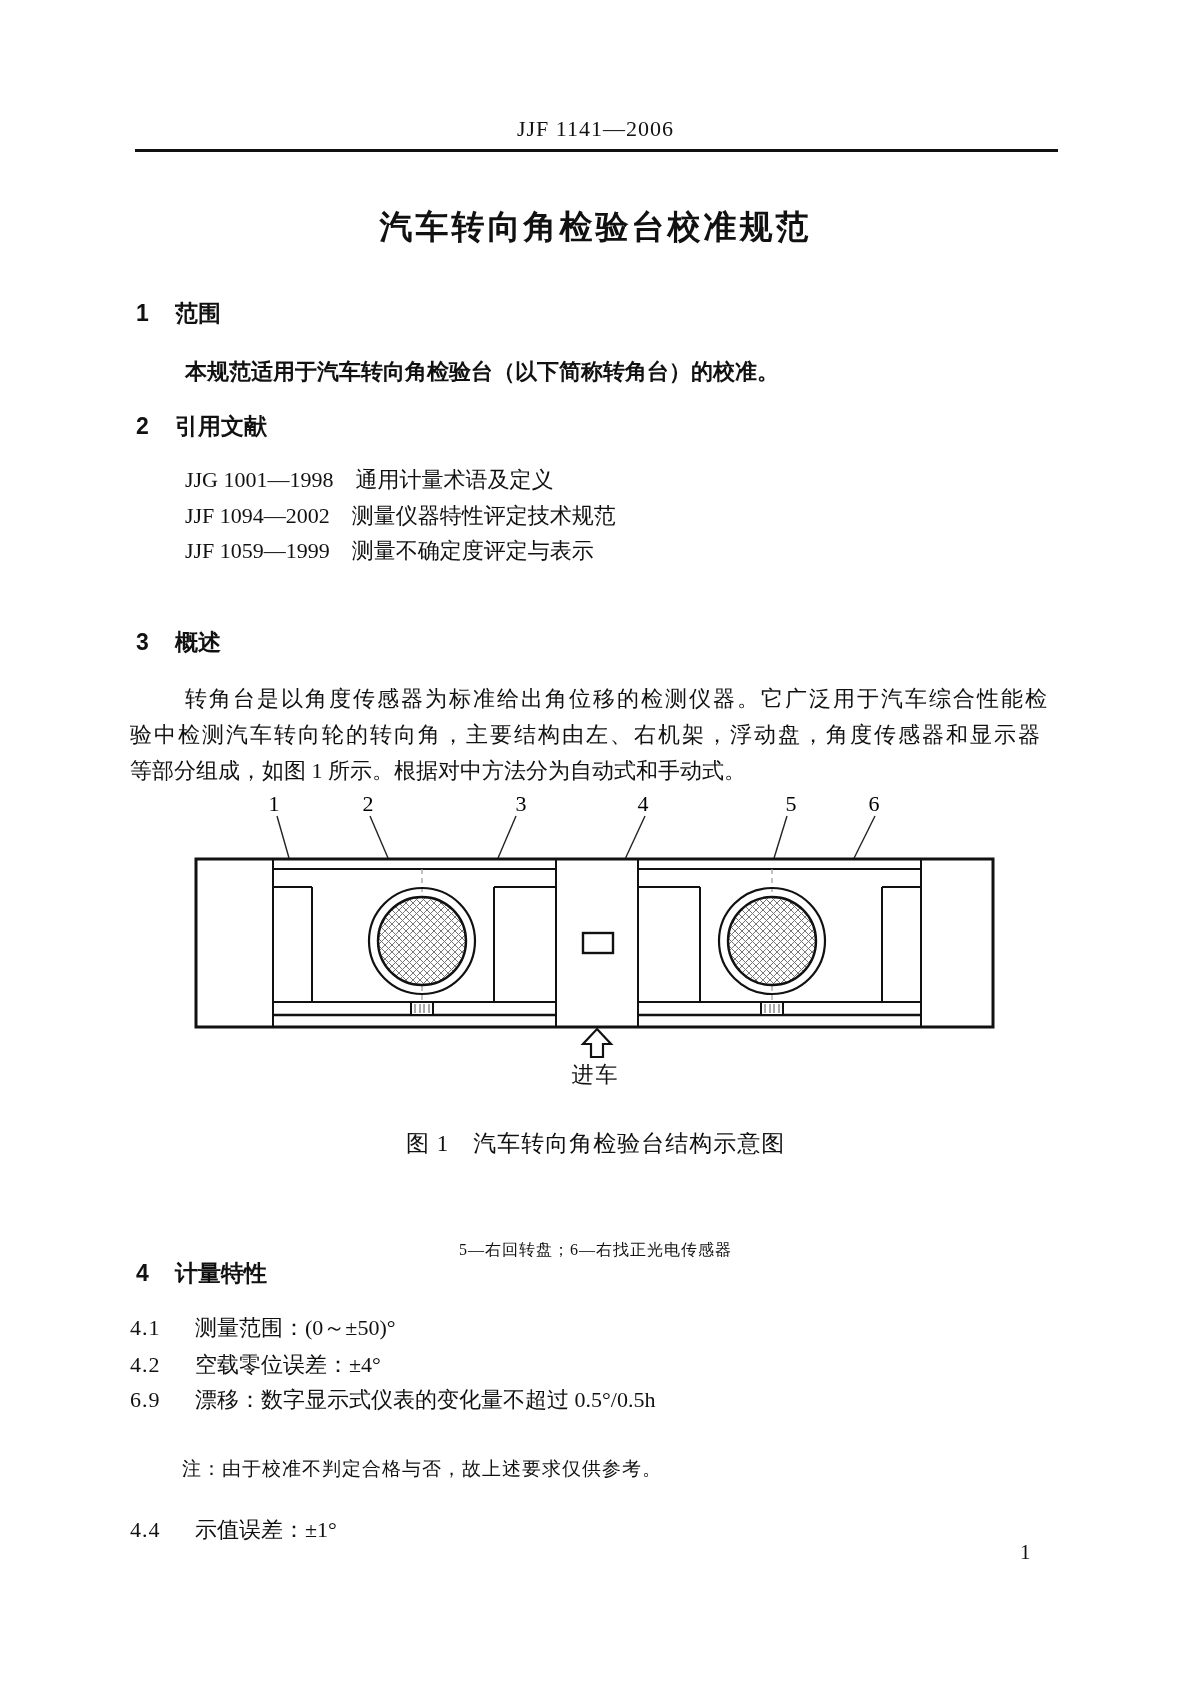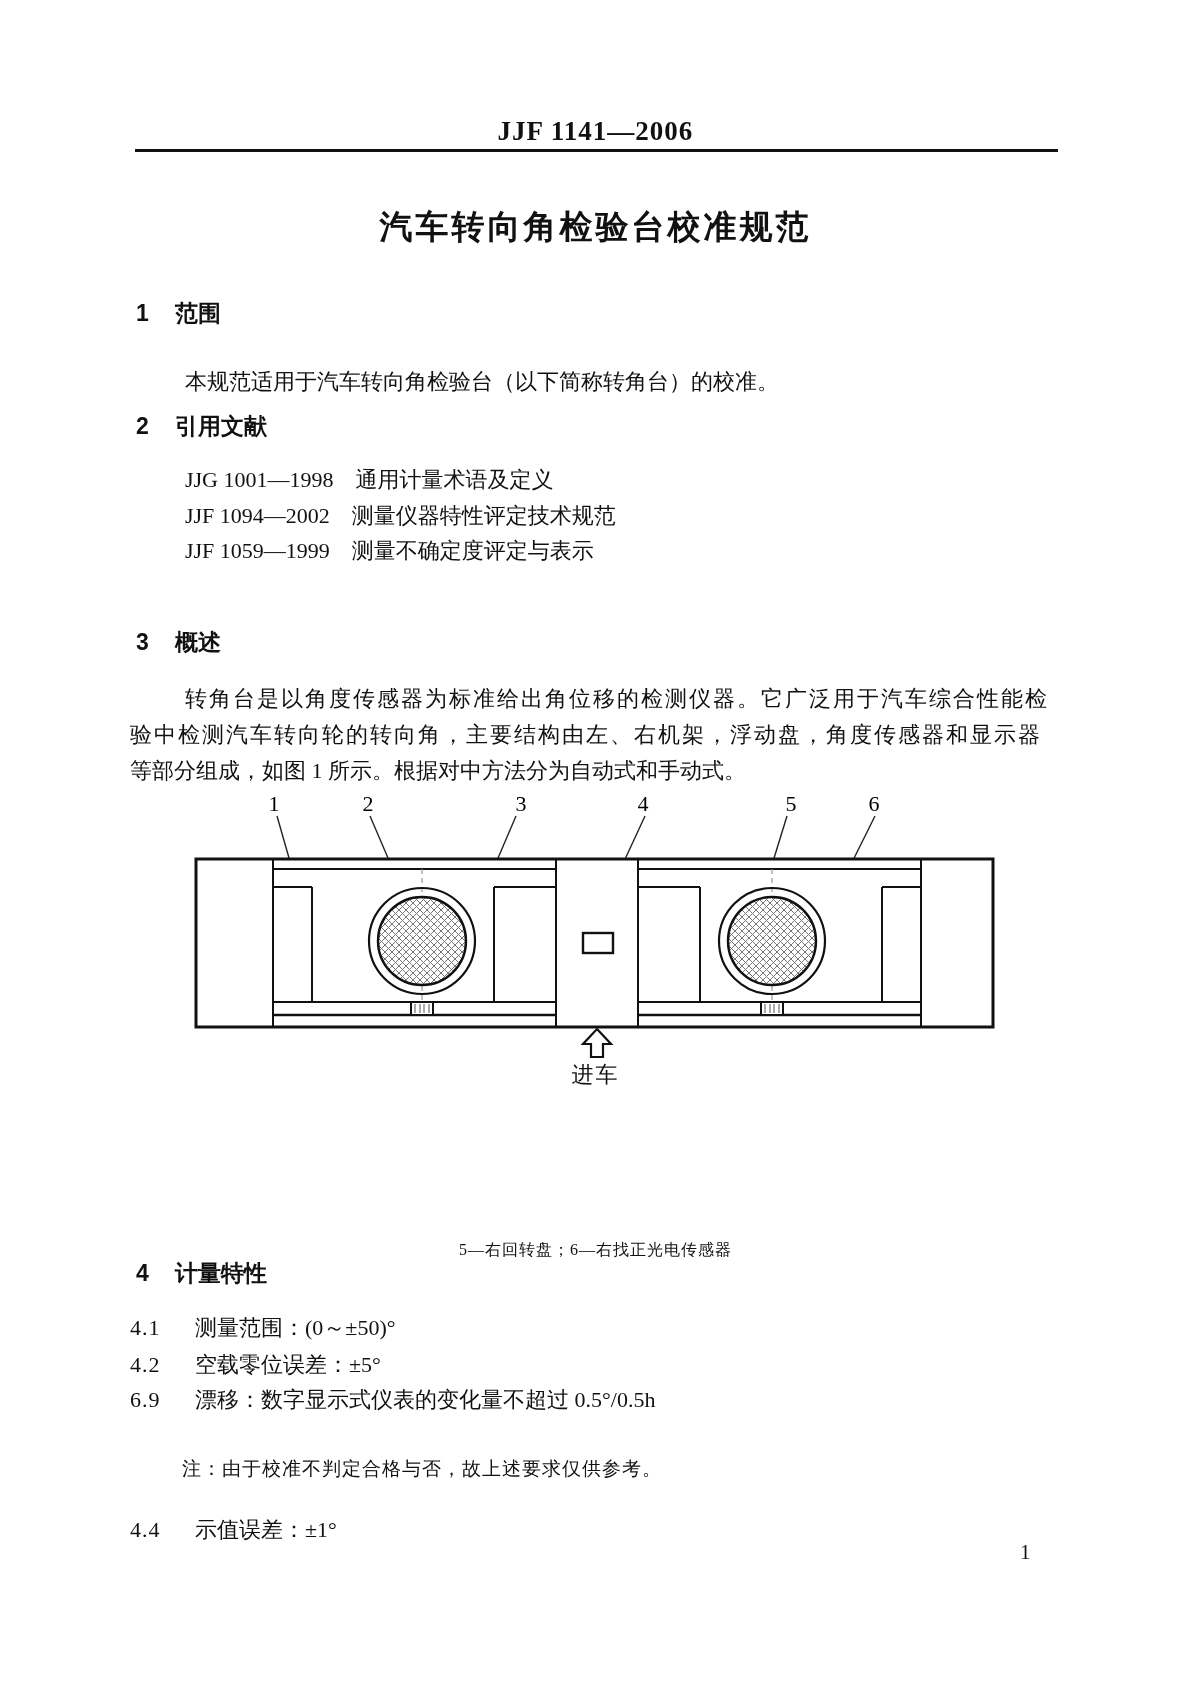--- a/index.html
+++ b/index.html
@@ -8,21 +8,21 @@
     width:1191px;height:1684px;
     margin:0 auto;
     background:#ffffff;
     font-family:"Liberation Serif", serif;
     color:#111;
     overflow:hidden;
   }
   .abs{position:absolute;}
   .centered{left:0;right:0;text-align:center;}
   .doc-header{
-    top:116px;font-size:27px;font-weight:bold;
+    top:116px;font-size:22px;font-weight:normal;
     font-family:"Liberation Serif", serif;letter-spacing:1px;
   }
   .rule{top:149px;left:135px;width:923px;height:3px;background:#111;}
   .doc-title{
     top:205px;font-size:33px;font-weight:bold;
     font-family:"Liberation Sans", sans-serif;letter-spacing:3px;
   }
   .sec-header{
     font-family:"Liberation Sans", sans-serif;
     font-weight:bold;font-size:23px;left:136px;white-space:nowrap;
@@ -49,21 +49,21 @@
 <div class="page">
 
   <div class="abs centered doc-header">JJF 1141—2006</div>
   <div class="abs rule"></div>
 
   <div class="abs centered doc-title">汽车转向角检验台校准规范</div>
 
   <div class="abs sec-header" style="top:298px;">
     <span class="sec-num">1</span><span>范围</span>
   </div>
-  <div class="abs body-line indented" style="top:367px;">本规范适用于汽车转向角检验台（以下简称转角台）的校准。</div>
+  <div class="abs body-line indented" style="top:357px;font-weight:bold;">本规范适用于汽车转向角检验台（以下简称转角台）的校准。</div>
 
   <div class="abs sec-header" style="top:411px;">
     <span class="sec-num">2</span><span>引用文献</span>
   </div>
   <div class="abs ref-line" style="top:465px;">JJG 1001—1998　通用计量术语及定义</div>
   <div class="abs ref-line" style="top:501px;">JJF 1094—2002　测量仪器特性评定技术规范</div>
   <div class="abs ref-line" style="top:536px;">JJF 1059—1999　测量不确定度评定与表示</div>
 
   <div class="abs sec-header" style="top:627px;">
     <span class="sec-num">3</span><span>概述</span>
@@ -144,30 +144,31 @@
       <rect x="761" y="1002" width="22" height="13" fill="#ffffff" stroke="#111" stroke-width="2"></rect>
       <path d="M765,1004 L765,1013 M770,1004 L770,1013 M774,1004 L774,1013 M779,1004 L779,1013" stroke="#555" stroke-width="1"></path>
     </g>
 
     <rect x="583" y="933" width="30" height="20" fill="#ffffff" stroke="#111" stroke-width="2.4"></rect>
 
     <path d="M597,1029 L611,1044 L603,1044 L603,1057 L591,1057 L591,1044 L583,1044 Z" fill="#ffffff" stroke="#111" stroke-width="2.2"></path>
   </svg>
 
   <div class="abs centered entry-label">进车</div>
+  <div class="abs centered fig-caption">图 1　汽车转向角检验台结构示意图</div>
   <div class="abs centered fig-legend2">5—右回转盘；6—右找正光电传感器</div>
 
   <div class="abs sec-header" style="top:1258px;">
     <span class="sec-num">4</span><span>计量特性</span>
   </div>
   <div class="abs metric-item" style="top:1313px;">
     <span class="m-num">4.1</span><span>测量范围：(0～±50)°</span>
   </div>
   <div class="abs metric-item" style="top:1350px;">
-    <span class="m-num">4.2</span><span>空载零位误差：±5°</span>
+    <span class="m-num">4.2</span><span>空载零位误差：±4°</span>
   </div>
   <div class="abs metric-item" style="top:1385px;">
     <span class="m-num">6.9</span><span>漂移：数字显示式仪表的变化量不超过 0.5°/0.5h</span>
   </div>
   <div class="abs metric-item" style="top:1485px;margin-top:30px;">
     <span class="m-num">4.4</span><span>示值误差：±1°</span>
   </div>
   <div class="abs note-line" style="top:1456px;">注：由于校准不判定合格与否，故上述要求仅供参考。</div>
 
   <div class="abs page-num">1</div>

